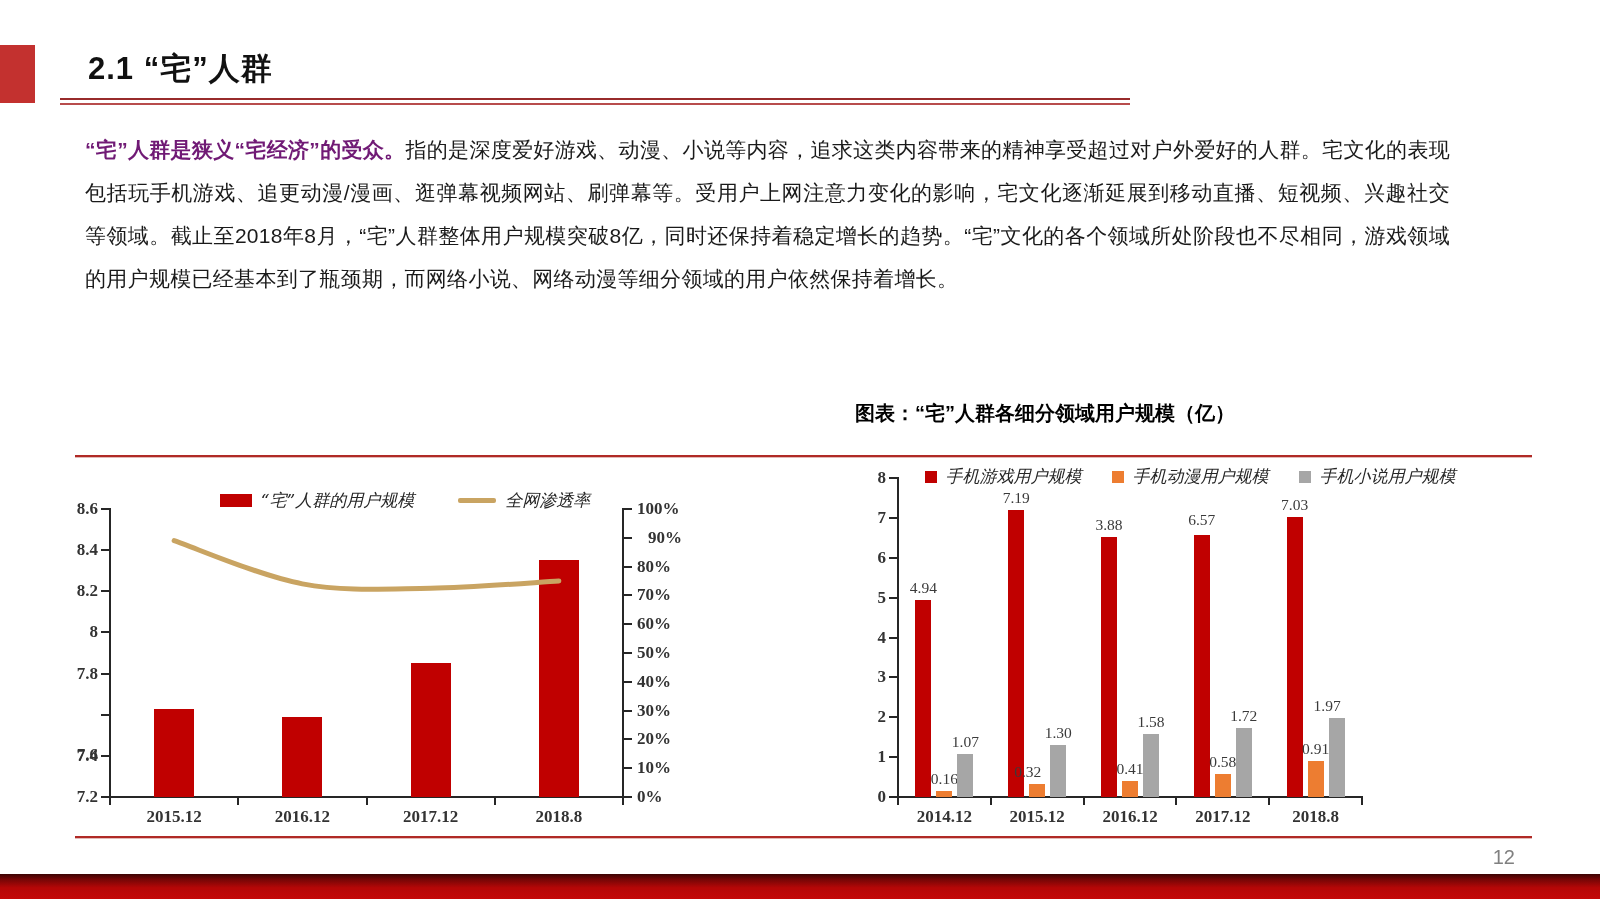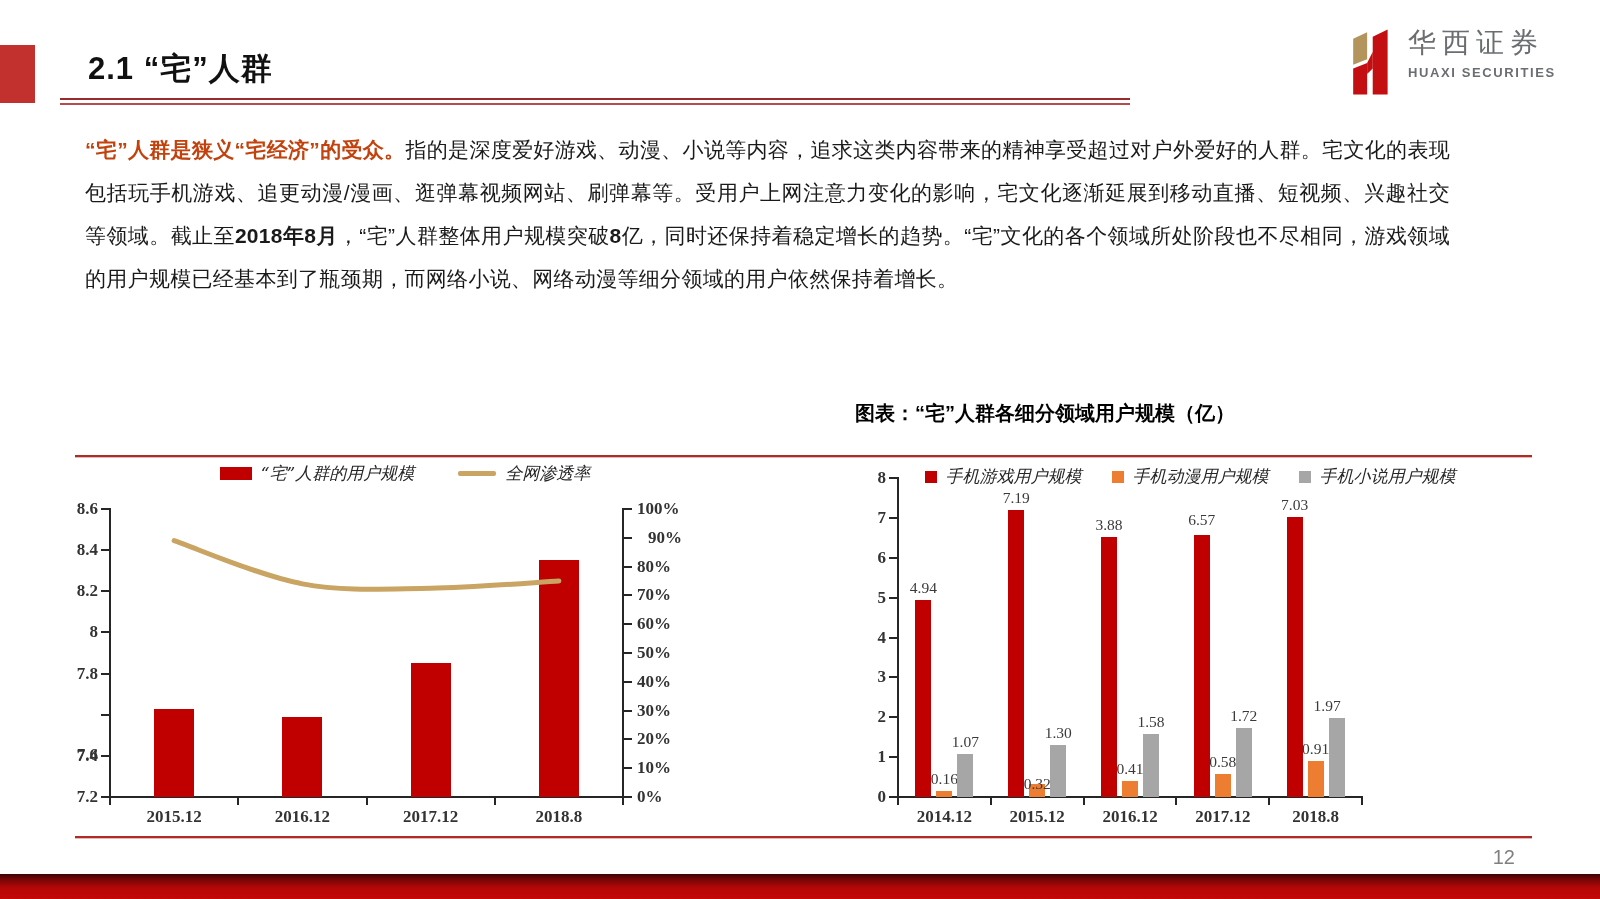--- a/index.html
+++ b/index.html
@@ -13,37 +13,37 @@
               border-top:2px solid #982b2b;border-bottom:2px solid #b84c4c;}
 
   
   .logo{position:absolute;left:1342px;top:26px;display:flex;align-items:flex-start;gap:12px;}
   .logo-cn{font-size:28px;color:#6b6e71;letter-spacing:6px;line-height:34px;}
   .logo-en{font-size:13px;color:#6b6e71;letter-spacing:1.6px;font-weight:bold;margin-top:5px;}
 
   
   .body-text{position:absolute;left:85px;top:128px;width:1365px;margin:0;
              font-size:21px;line-height:43px;color:#1a1a1a;text-align:justify;letter-spacing:0.3px;}
-  .seg-red{color:#c2410c;font-weight:bold;margin-top:22px;}
-  .seg-bold{font-weight:bold;}
+  .seg-red{color:#701a75;font-weight:bold;margin-top:22px;}
+  .seg-bold{font-weight:normal;}
 
   
   .chart-title{position:absolute;top:400px;font-size:20px;font-weight:bold;color:#000;}
   .chart-title.left{left:95px;}
   .chart-title.right{left:855px;}
   .rule{position:absolute;left:75px;width:1457px;height:2px;background:#b02a26;box-shadow:0 1px 0 #e3b9b7;}
   .charts-rule{top:455px;}
   .footer-rule{top:836px;}
 
   
   .chart{position:absolute;top:460px;width:660px;height:370px;}
   #chart-left{left:75px;}
   #chart-right{left:860px;}
   .legend{position:absolute;left:0;width:100%;display:flex;justify-content:center;align-items:center;}
-  #chart-left .legend{top:2px;gap:44px;padding-right:80px;text-align:center;}
+  #chart-left .legend{top:29px;gap:44px;padding-right:80px;text-align:center;}
   #chart-right .legend{top:5px;gap:30px;}
   .li{display:flex;align-items:center;gap:9px;}
   .ltext{font-family:"DejaVu Serif",serif;font-style:italic;font-size:17px;color:#262626;white-space:nowrap;}
   .swatch-bar{width:32px;height:13px;}
   .swatch-line{width:38px;height:5px;border-radius:2px;}
   .swatch-sq{width:12px;height:12px;}
 
   .ticklab{position:absolute;font-family:"Liberation Serif",serif;font-weight:bold;font-size:17px;color:#333;line-height:20px;}
   .vallab{position:absolute;font-family:"Liberation Serif",serif;font-size:15.5px;color:#3a3a3a;line-height:19px;}
 
@@ -55,32 +55,20 @@
 </style>
 </head>
 <body>
 
 <div class="slide">
 
   <div class="corner-block"></div>
   <div class="section-title">2.1 “宅”人群</div>
   <div class="title-rule"></div>
 
-  <div class="logo">
-    <svg width="54" height="72" viewBox="0 0 58 74">
-      <polygon points="12,12 27,5 27,34 12,40" fill="#b3945c"></polygon>
-      <polygon points="12,44 27,38 27,72 12,72" fill="#c40f12"></polygon>
-      <polygon points="33,10 49,2 49,72 33,72" fill="#c40f12"></polygon>
-      <polygon points="27,38 33,26 33,44 27,50" fill="#c40f12"></polygon>
-    </svg>
-    <div class="logo-text">
-      <div class="logo-cn">华西证券</div>
-      <div class="logo-en">HUAXI SECURITIES</div>
-    </div>
-  </div>
 
   <p class="body-text" id="paragraph"><span class="seg-red">“宅”人群是狭义“宅经济”的受众。</span><span class="seg-normal">指的是深度爱好游戏、动漫、小说等内容，追求这类内容带来的精神享受超过对户外爱好的人群。宅文化的表现包括玩手机游戏、追更动漫/漫画、逛弹幕视频网站、刷弹幕等。受用户上网注意力变化的影响，宅文化逐渐延展到移动直播、短视频、兴趣社交等领域。截止至</span><span class="seg-bold">2018年8月</span><span class="seg-normal">，“宅”人群整体用户规模突破</span><span class="seg-bold">8</span><span class="seg-normal">亿，同时还保持着稳定增长的趋势。“宅”文化的各个领域所处阶段也不尽相同，游戏领域的用户规模已经基本到了瓶颈期，而网络小说、网络动漫等细分领域的用户依然保持着增长。</span></p>
 
   <div class="chart-title right">图表：“宅”人群各细分领域用户规模（亿）</div>
   <div class="rule charts-rule"></div>
 
   <div id="chart-left" class="chart">
     <div class="legend">
       <span class="li">
         <span class="swatch-bar" style="background-color: rgb(192, 0, 0);"></span>
@@ -197,21 +185,21 @@
       <div class="vallab" style="position: absolute; left: 133.2px; top: 28.3px; width: 46px; text-align: center;">7.19</div>
       <div style="position: absolute; left: 241px; top: 76.6px; width: 16px; height: 260.4px; background: rgb(192, 0, 0);"></div>
       <div class="vallab" style="position: absolute; left: 226px; top: 54.6px; width: 46px; text-align: center;">3.88</div>
       <div style="position: absolute; left: 333.8px; top: 75px; width: 16px; height: 262px; background: rgb(192, 0, 0);"></div>
       <div class="vallab" style="position: absolute; left: 318.8px; top: 50px; width: 46px; text-align: center;">6.57</div>
       <div style="position: absolute; left: 426.6px; top: 56.7px; width: 16px; height: 280.3px; background: rgb(192, 0, 0);"></div>
       <div class="vallab" style="position: absolute; left: 411.6px; top: 34.7px; width: 46px; text-align: center;">7.03</div>
       <div style="position: absolute; left: 76.4px; top: 330.6px; width: 16px; height: 6.4px; background: rgb(237, 125, 49);"></div>
       <div class="vallab" style="position: absolute; left: 61.4px; top: 308.6px; width: 46px; text-align: center;">0.16</div>
       <div style="position: absolute; left: 169.2px; top: 324.2px; width: 16px; height: 12.8px; background: rgb(237, 125, 49);"></div>
-      <div class="vallab" style="position: absolute; left: 154.2px; top: 302.2px; width: 46px; text-align: center; margin-top: 12px;">0.32</div>
+      <div class="vallab" style="position: absolute; left: 154.2px; top: 302.2px; width: 46px; ">0.32</div>
       <div style="position: absolute; left: 262px; top: 320.7px; width: 16px; height: 16.3px; background: rgb(237, 125, 49);"></div>
       <div class="vallab" style="position: absolute; left: 247px; top: 298.7px; width: 46px; text-align: center;">0.41</div>
       <div style="position: absolute; left: 354.8px; top: 313.9px; width: 16px; height: 23.1px; background: rgb(237, 125, 49);"></div>
       <div class="vallab" style="position: absolute; left: 339.8px; top: 291.9px; width: 46px; text-align: center;">0.58</div>
       <div style="position: absolute; left: 447.6px; top: 300.7px; width: 16px; height: 36.3px; background: rgb(237, 125, 49);"></div>
       <div class="vallab" style="position: absolute; left: 432.6px; top: 278.7px; width: 46px; text-align: center;">0.91</div>
       <div style="position: absolute; left: 97.4px; top: 294.3px; width: 16px; height: 42.7px; background: rgb(166, 166, 166);"></div>
       <div class="vallab" style="position: absolute; left: 82.4px; top: 272.3px; width: 46px; text-align: center;">1.07</div>
       <div style="position: absolute; left: 190.2px; top: 285.2px; width: 16px; height: 51.8px; background: rgb(166, 166, 166);"></div>
       <div class="vallab" style="position: absolute; left: 175.2px; top: 263.2px; width: 46px; text-align: center;">1.30</div>

